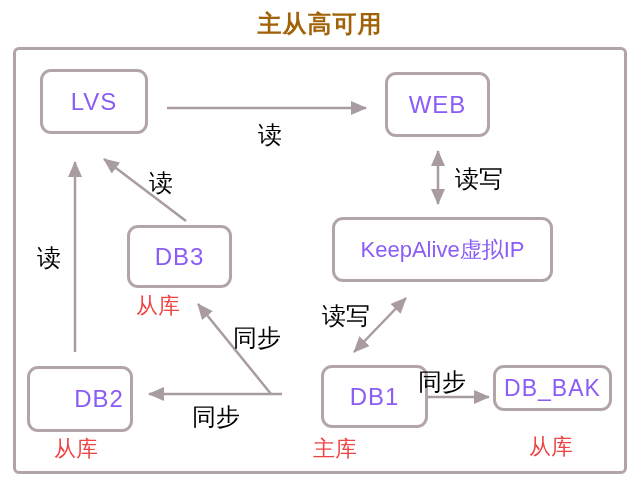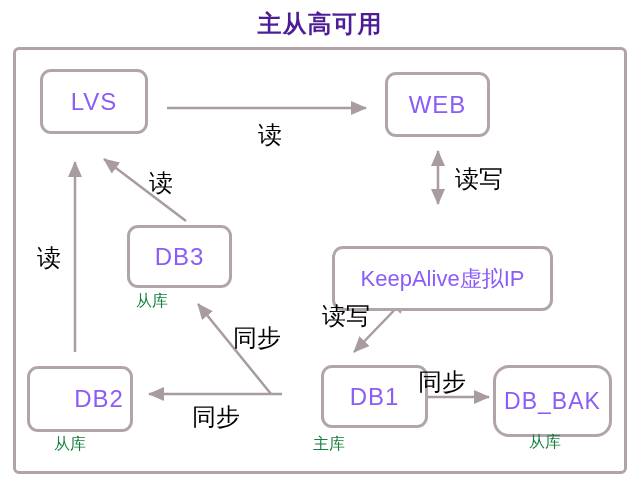--- a/index.html
+++ b/index.html
@@ -11,21 +11,21 @@
     color: #111111;
     overflow: hidden;
   }
   .title {
     position: absolute;
     left: 0; top: 8px; width: 640px;
     text-align: center;
     font-size: 24px;
     font-weight: 600;
     letter-spacing: 1px;
-    color: #4c1d95;
+    color: #a16207;
   }
   .outer-frame {
     position: absolute;
     left: 13px; top: 47px;
     width: 608px; height: 421px;
     border: 3px solid #b1a3aa;
     border-radius: 6px;
     background: transparent;
   }
   .node {
@@ -37,29 +37,29 @@
     align-items: center;
     justify-content: center;
     font-size: 24px;
     letter-spacing: 1px;
     color: #8b5cf6;
     box-sizing: border-box;
     z-index: 2;
   }
   .node-lvs      { left: 40px;  top: 69px;  width: 108px; height: 65px; }
   .node-web      { left: 385px; top: 72px;  width: 105px; height: 65px; align-items: center; }
-  .node-keepalive{ left: 332px; top: 217px; width: 221px; height: 65px; font-size: 22px; letter-spacing: 0; margin-top: 29px; }
+  .node-keepalive{ left: 332px; top: 217px; width: 221px; height: 65px; font-size: 22px; letter-spacing: 0; }
   .node-db3      { left: 127px; top: 225px; width: 105px; height: 63px; }
   .node-db2      { left: 27px;  top: 366px; width: 106px; height: 66px; padding-left: 38px; }
   .node-db1      { left: 283px; top: 365px; width: 107px; height: 63px; margin-left: 38px; }
-  .node-dbbak    { left: 493px; top: 365px; width: 119px; height: 72px; font-size: 23px; border-radius: 16px; }
+  .node-dbbak    { left: 493px; top: 365px; width: 119px; height: 46px; font-size: 23px; }
   .caption {
     position: absolute;
-    font-size: 16px;
-    color: #15803d;
+    font-size: 22px;
+    color: #ef4444;
     z-index: 2;
     white-space: nowrap;
   }
   .cap-db3   { left: 136px; top: 291px; }
   .cap-db2   { left: 54px;  top: 434px; }
   .cap-db1   { left: 313px; top: 434px; }
   .cap-dbbak { left: 529px; top: 432px; }
   .edge-label {
     position: absolute;
     font-size: 24px;

